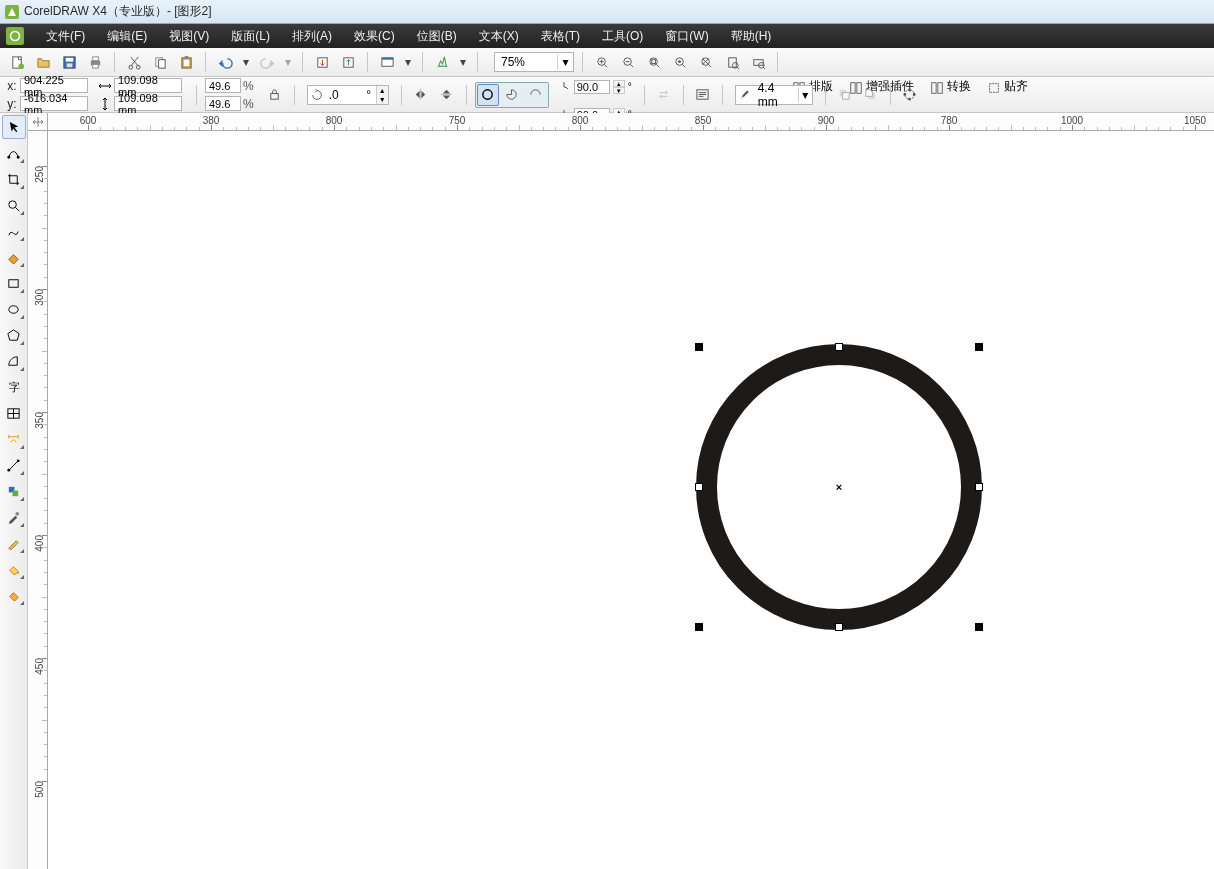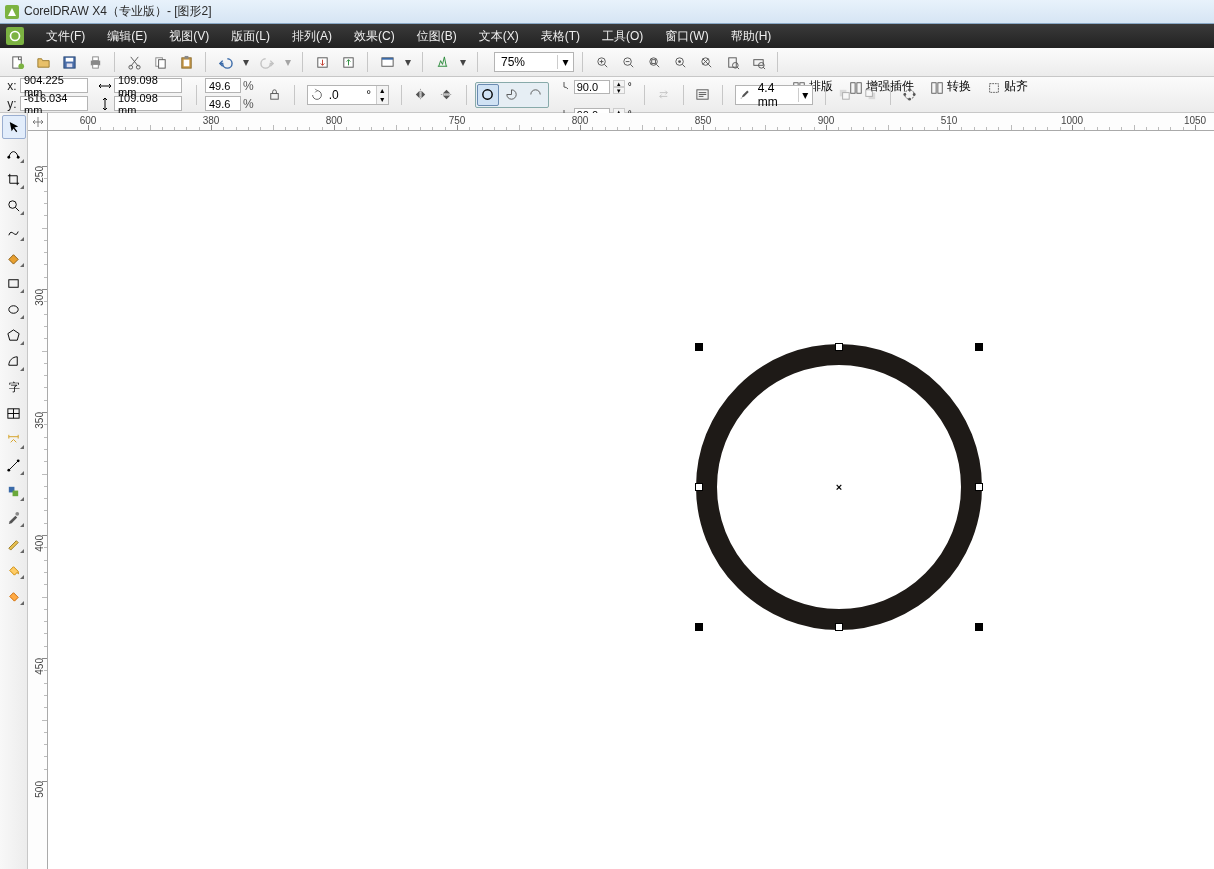--- a/index.html
+++ b/index.html
@@ -669,21 +669,21 @@
         <div class="minor" style="left: 790.3px;"></div>
         <div class="minor" style="left: 802.6px;"></div>
         <div class="minor" style="left: 814.9px;"></div>
         <div class="minor" style="left: 827.2px;"></div>
         <div class="minor" style="left: 839.5px; height: 5px;"></div>
         <div class="minor" style="left: 851.8px;"></div>
         <div class="minor" style="left: 864.1px;"></div>
         <div class="minor" style="left: 876.4px;"></div>
         <div class="minor" style="left: 888.7px;"></div>
         <div class="tick" style="left: 901px;">
-          <div class="num">510</div>
+          <div class="num">780</div>
           <div class="line"></div>
         </div>
         <div class="minor" style="left: 913.3px;"></div>
         <div class="minor" style="left: 925.6px;"></div>
         <div class="minor" style="left: 937.9px;"></div>
         <div class="minor" style="left: 950.2px;"></div>
         <div class="minor" style="left: 962.5px; height: 5px;"></div>
         <div class="minor" style="left: 974.8px;"></div>
         <div class="minor" style="left: 987.1px;"></div>
         <div class="minor" style="left: 999.4px;"></div>

